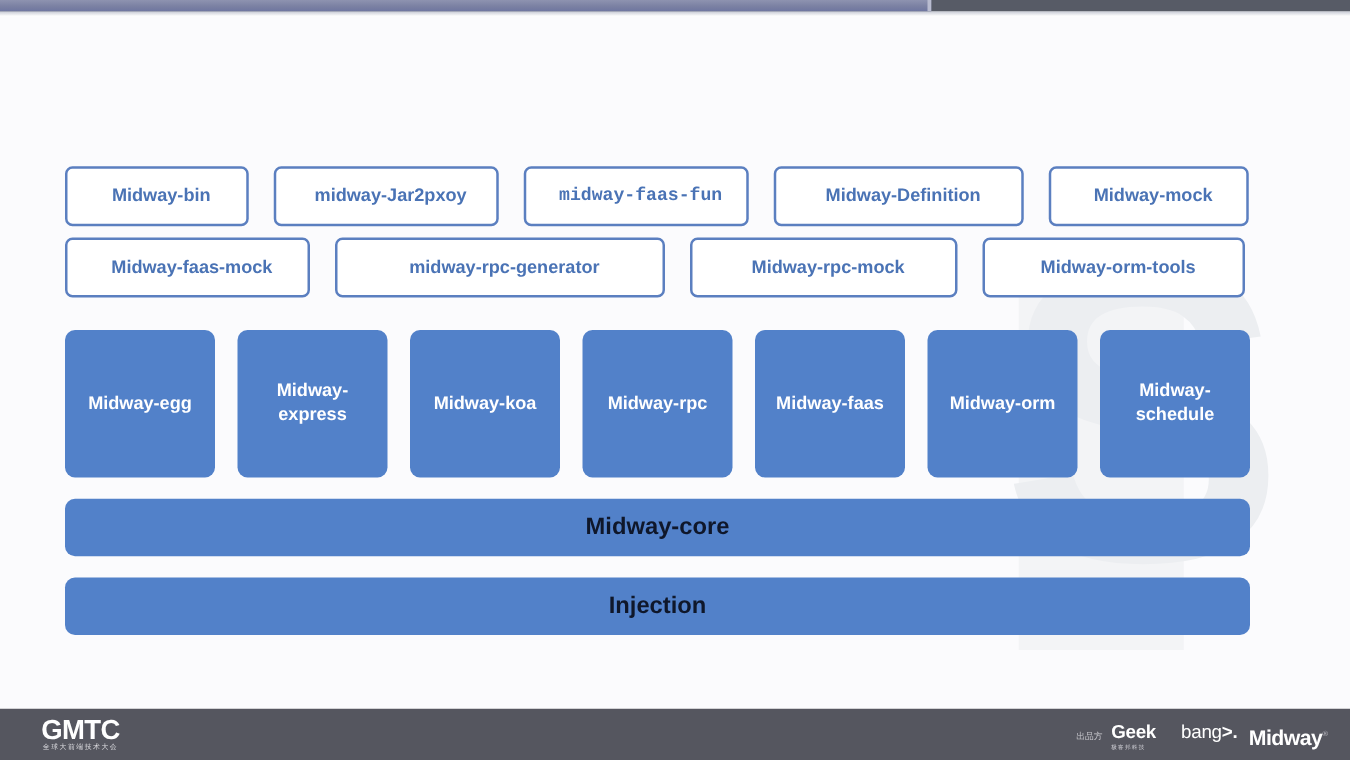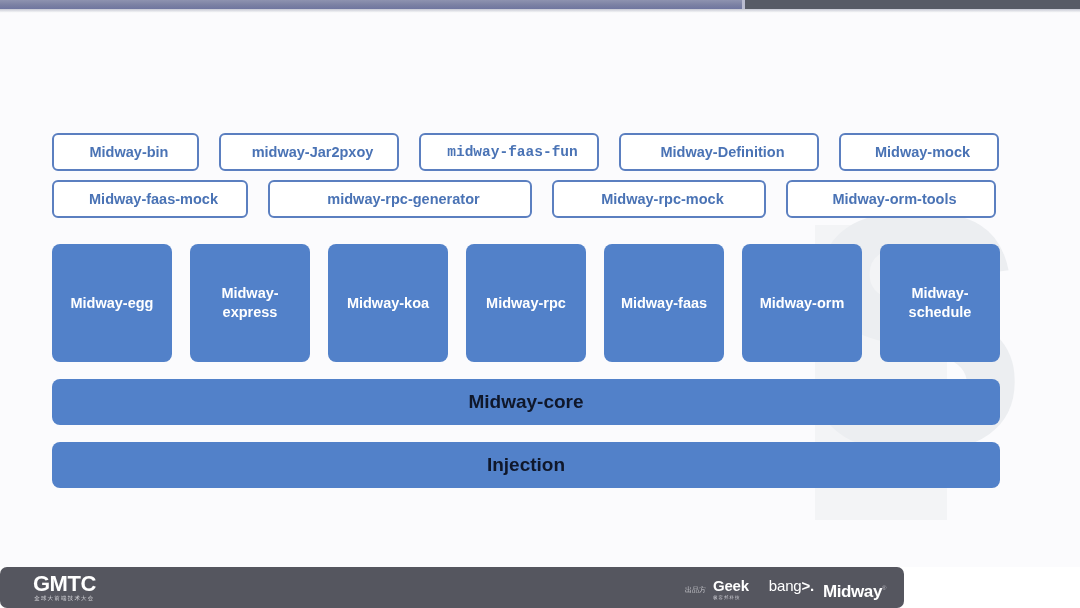--- a/index.html
+++ b/index.html
@@ -87,21 +87,21 @@
     width: 948px;
     z-index: 2;
   }
 
   
   .tool-row {
     display: flex;
     margin-bottom: 9px;
   }
   .tool-box {
-    height: 38px;
+    height: 48px;
     border: 2px solid #5b7fc0;
     border-radius: 6px;
     background: #ffffff;
     display: flex;
     align-items: center;
     justify-content: center;
     color: #4a73b5;
     font-size: 14.5px;
     font-weight: bold;
     box-sizing: border-box;
@@ -160,25 +160,24 @@
     font-size: 19px;
     font-weight: bold;
     margin-top: 17px;
     box-sizing: border-box;
   }
 
   
   #footer {
     position: absolute;
     left: 0; top: 567px;
-    width: 904px;
+    width: 1080px;
     height: 41px;
     background: #55565f;
     z-index: 30;
-    border-radius: 7px;
   }
   #gmtc-logo {
     position: absolute;
     left: 33px;
     top: 6px;
     color: #ffffff;
   }
   #gmtc-logo .mark {
     font-size: 22px;
     font-weight: bold;

